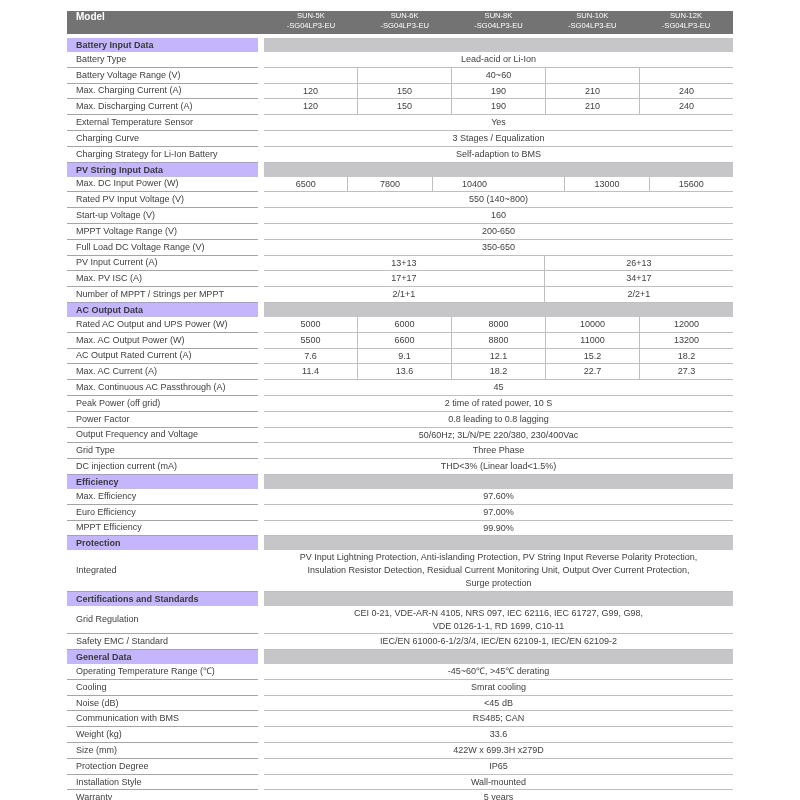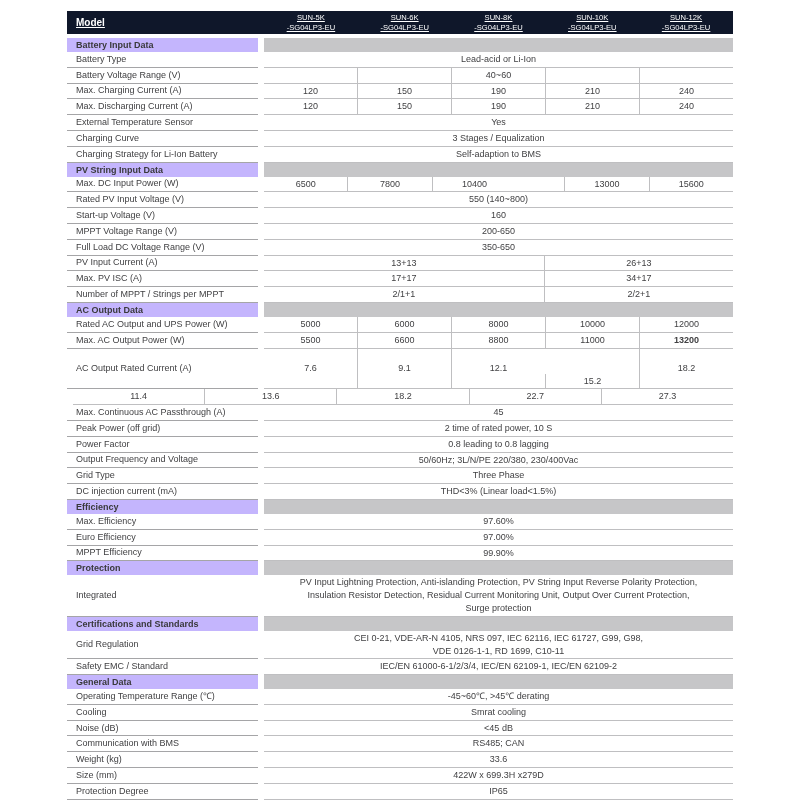--- a/index.html
+++ b/index.html
@@ -5,21 +5,21 @@
   html,body{margin:0;padding:0;}
   body{
     width:800px;height:800px;background:#ffffff;
     font-family:"Liberation Sans", sans-serif;
     position:relative;overflow:hidden;
     -webkit-font-smoothing:antialiased;
   }
   .spec-table{position:absolute;left:67px;top:11px;width:666px;}
 
   
-  .header-row{display:flex;background:#0f172a;height:23px;color:#ffffff;align-items:center;text-decoration:underline;}
+  .header-row{display:flex;background:#737373;height:23px;color:#ffffff;align-items:flex-start;}
   .header-label{width:197px;box-sizing:border-box;padding-left:9px;display:flex;align-items:center;
     font-weight:bold;font-size:10px;}
   .header-models{flex:1;display:flex;}
   .header-model{flex:1 1 0;display:flex;align-items:center;justify-content:center;text-align:center;
     font-size:7.6px;line-height:1.3;white-space:pre-line;}
 
   .body-gap{height:4px;}
 
   
   .section-bar{display:flex;height:14px;}
@@ -211,35 +211,36 @@
         </div>
       </div>
       <div class="row">
         <div class="row-label">Max. AC Output Power (W)</div>
         <div class="row-gap"></div>
         <div class="row-values">
           <div class="cell" style="flex-grow: 1;">5500</div>
           <div class="cell divided" style="flex-grow: 1;">6600</div>
           <div class="cell divided" style="flex-grow: 1;">8800</div>
           <div class="cell divided" style="flex-grow: 1;">11000</div>
-          <div class="cell divided" style="flex-grow: 1; font-weight: bold;">13200</div>
+          <div class="cell divided" style="flex-grow: 1;">13200</div>
         </div>
       </div>
       <div class="row">
         <div class="row-label">AC Output Rated Current (A)</div>
         <div class="row-gap"></div>
         <div class="row-values">
           <div class="cell" style="flex-grow: 1;">7.6</div>
           <div class="cell divided" style="flex-grow: 1;">9.1</div>
           <div class="cell divided" style="flex-grow: 1;">12.1</div>
-          <div class="cell divided" style="flex-grow: 1; margin-top: 25px;">15.2</div>
+          <div class="cell divided" style="flex-grow: 1;">15.2</div>
           <div class="cell divided" style="flex-grow: 1;">18.2</div>
         </div>
       </div>
       <div class="row">
+        <div class="row-label">Max. AC Current (A)</div>
         <div class="row-gap"></div>
         <div class="row-values">
           <div class="cell" style="flex-grow: 1;">11.4</div>
           <div class="cell divided" style="flex-grow: 1;">13.6</div>
           <div class="cell divided" style="flex-grow: 1;">18.2</div>
           <div class="cell divided" style="flex-grow: 1;">22.7</div>
           <div class="cell divided" style="flex-grow: 1;">27.3</div>
         </div>
       </div>
       <div class="row">

